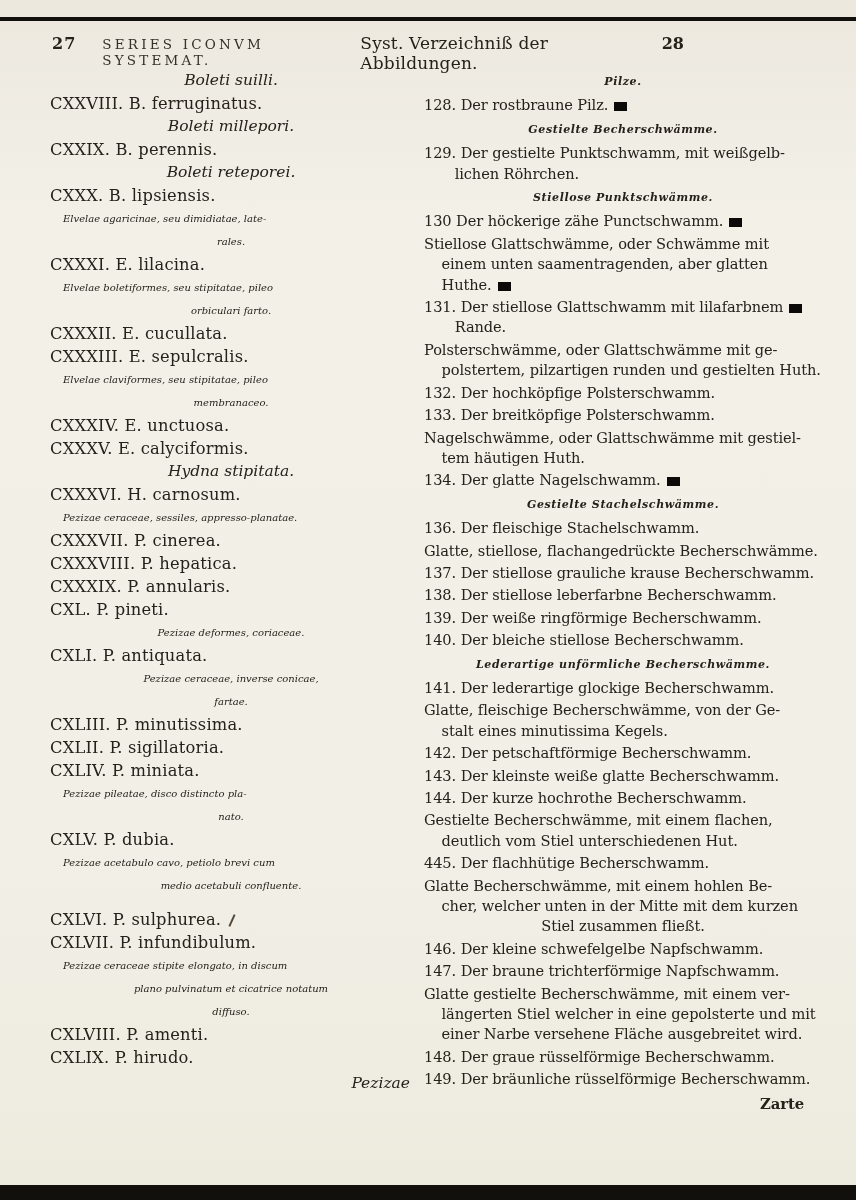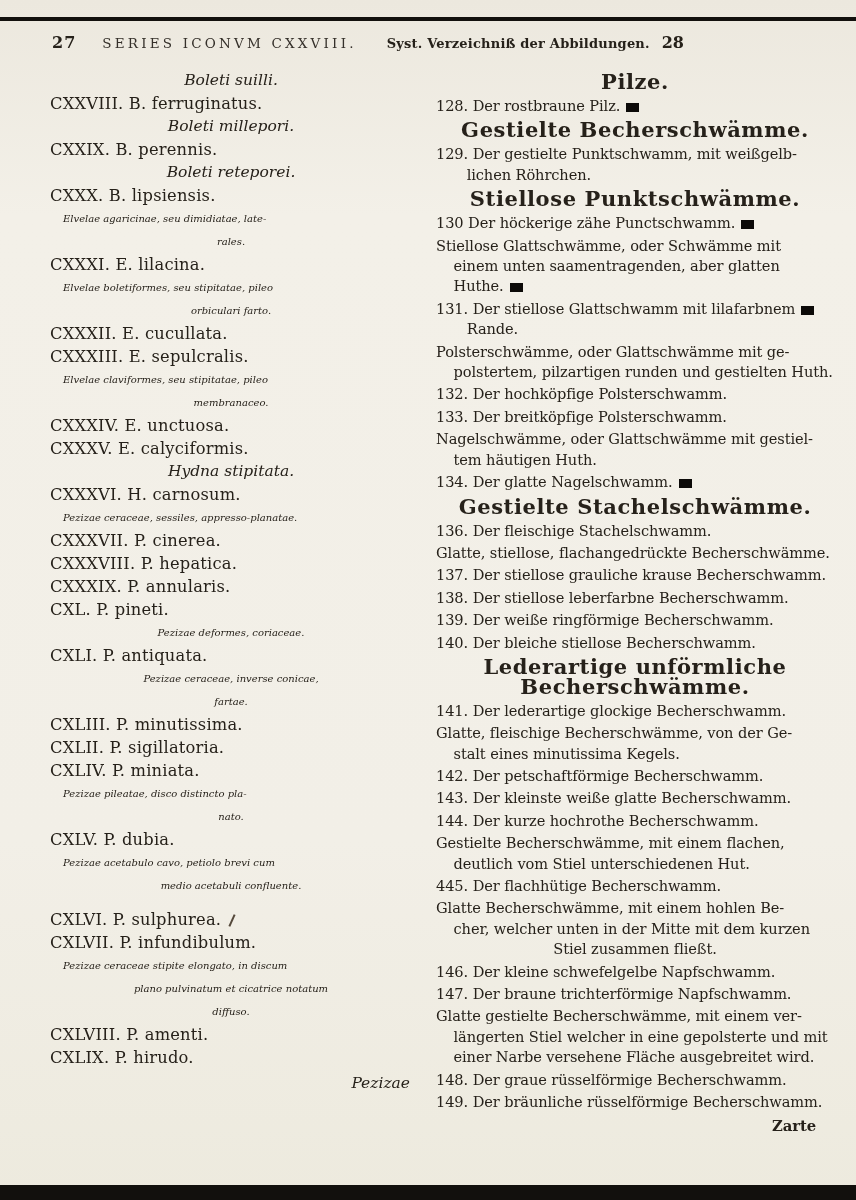--- a/index.html
+++ b/index.html
@@ -25,26 +25,26 @@
     position:absolute;top:33px;left:0;width:692px;
     display:flex;justify-content:space-between;align-items:baseline;
     padding:0 8px 0 52px;box-sizing:border-box;
   }
   .header-left{display:flex;align-items:baseline;gap:26px;}
   .header-left .pagenum{font-size:16px;font-weight:bold;letter-spacing:1px;}
   .running-title-latin{
     font-size:13.5px;letter-spacing:3.2px;color:#35302a;
   }
   .header-right{display:flex;align-items:baseline;gap:12px;}
-  .running-title-german{font-size:13px;font-weight:bold;letter-spacing:0.2px;}
+  .running-title-german{font-size:17px;font-weight:normal;letter-spacing:0.2px;}
   .header-right .pagenum{font-size:16px;font-weight:bold;}
 
   .columns{
     position:absolute;top:68px;left:0;width:856px;
-    display:flex;gap:24px;
+    display:flex;gap:12px;
     padding:0 22px 0 50px;box-sizing:border-box;
   }
   .col{min-height:10px;}
   .col-left{width:362px;flex:none;}
   .col-right{width:398px;flex:none;}
 
   .block{margin-bottom:2px;}
   .block.gap{margin-top:13px;}
   .line{min-height:1em;}
 
@@ -56,21 +56,21 @@
   .col-left .group{font-style:italic;margin:2px 0;}
   .col-left .group .line{font-size:10px;}
   .col-left .group .line.first{text-indent:1.3em;}
   .col-left .line.center{text-align:center;text-indent:0 !important;}
   .col-left .catchword{text-align:right;font-style:italic;margin-top:5px;padding-right:2px;}
   .col-left .catchword .line{font-size:15.5px;}
 
   
   .col-right .line{font-size:14.6px;line-height:20.4px;letter-spacing:-0.1px;}
   .col-right .fheading{text-align:center;font-weight:bold;margin:4px 0 3px;}
-  .col-right .fheading .line{font-size:21px;letter-spacing:0.6px;}
+  .col-right .fheading .line{font-size:11px;letter-spacing:0.6px;font-style:italic;}
   .col-right .fentry .line.indent{margin-left:2.1em;}
   .col-right .fgroup{margin:2px 0;}
   .col-right .fgroup .line{font-weight:500;}
   .col-right .fgroup .line.indent{margin-left:1.2em;}
   .col-right .line.center{text-align:center;margin-left:0;}
   .col-right .catchword{text-align:right;font-weight:bold;margin-top:4px;padding-right:18px;}
   .col-right .catchword .line{font-size:14.8px;}
 
   
   .mark-ink{
@@ -84,21 +84,21 @@
 </style>
 </head>
 <body>
 
 <div class="paper">
   <div class="scan-edge-top"></div>
 
   <header class="page-header">
     <div class="header-left">
       <span class="pagenum">27</span>
-      <span class="running-title-latin">SERIES ICONVM CXXVIII.</span>
+      <span class="running-title-latin">SERIES ICONVM SYSTEMAT.</span>
     </div>
     <div class="header-right">
       <span class="running-title-german">Syst. Verzeichniß der Abbildungen.</span>
       <span class="pagenum">28</span>
     </div>
   </header>
 
   <main class="columns">
     <section class="col col-left" id="left-column">
         <div class="block center">

